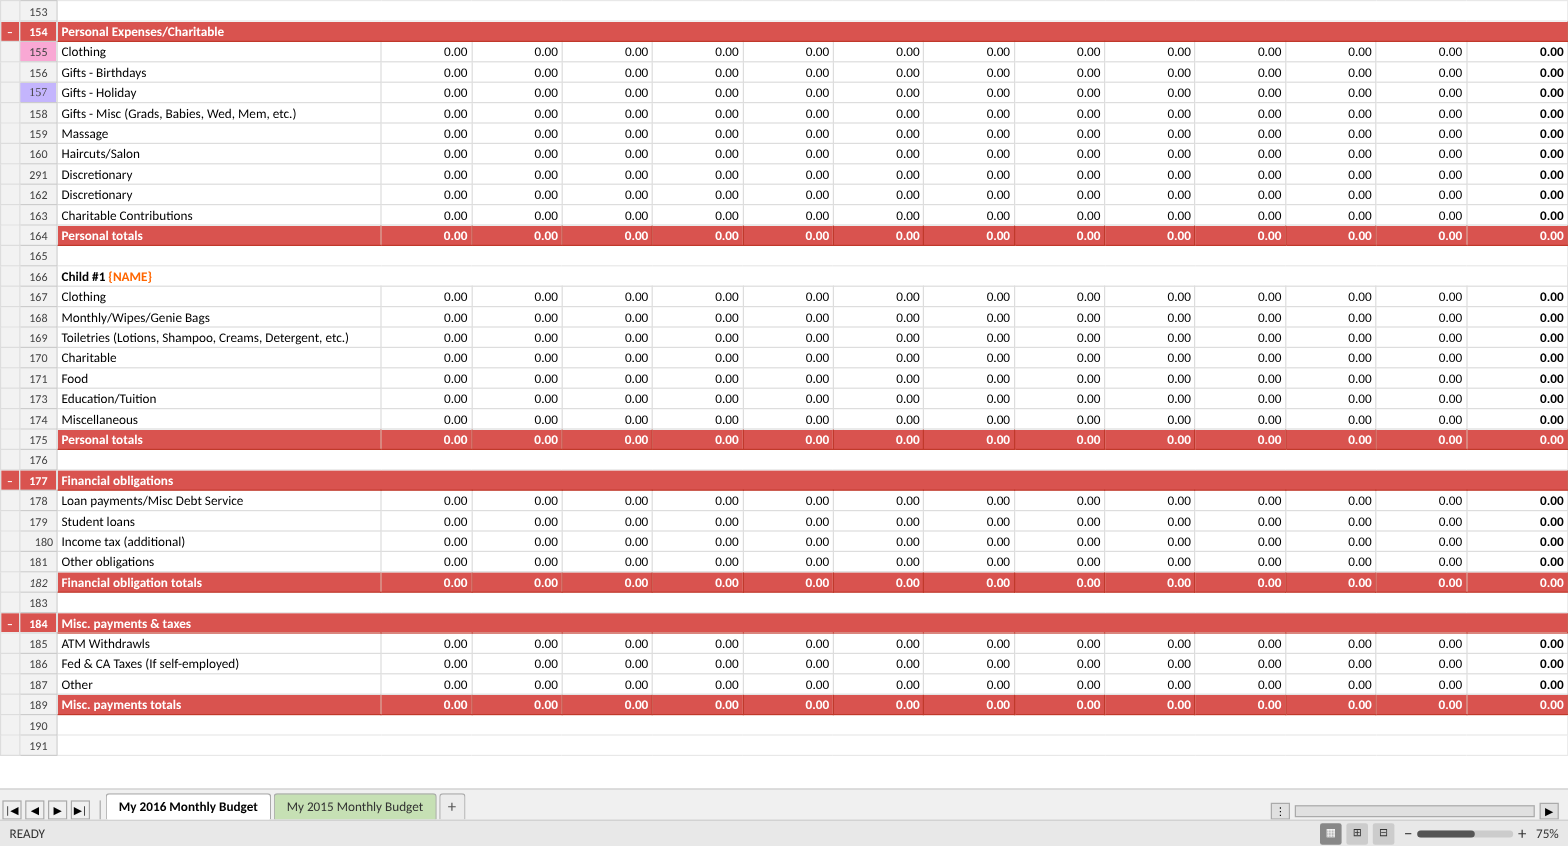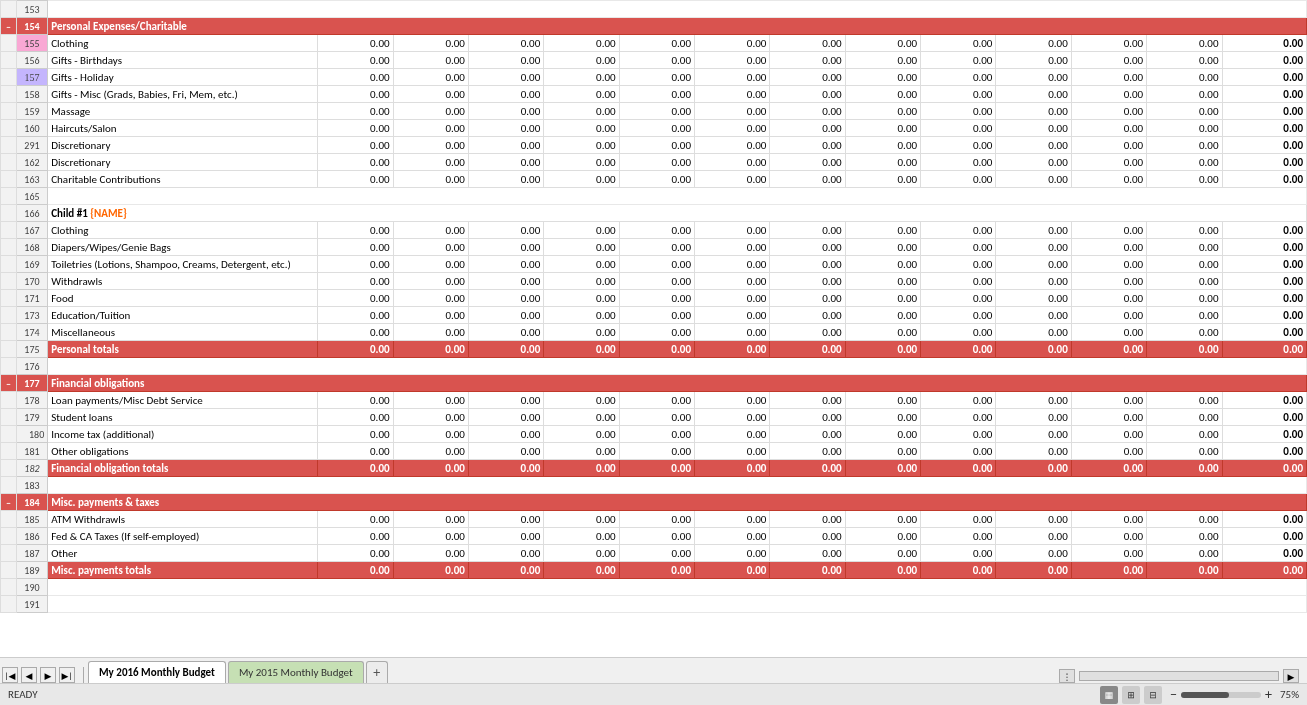--- a/index.html
+++ b/index.html
@@ -316,21 +316,21 @@
                 <td class="col-data" style="border-color:#ddd;">0.00</td>
                 <td class="col-data" style="border-color:#ddd;">0.00</td>
                 <td class="col-data" style="border-color:#ddd;">0.00</td>
                 <td class="col-data" style="border-color:#ddd;">0.00</td>
                 <td class="col-data" style="border-color:#ddd;">0.00</td>
                 <td class="col-total" style="border-color:#ddd; font-weight:bold;">0.00</td>
               </tr>
               <tr>
                 <td class="row-num" style="background:#f2f2f2; border-color:#ddd;"></td>
                 <td class="row-num" style="background:#f2f2f2;">158</td>
-                <td class="col-label" style="border-color:#ddd;">Gifts - Misc (Grads, Babies, Fri, Mem, etc.)</td>
+                <td class="col-label" style="border-color:#ddd;">Gifts - Misc (Grads, Babies, Wed, Mem, etc.)</td>
                 <td class="col-data" style="border-color:#ddd;">0.00</td>
                 <td class="col-data" style="border-color:#ddd;">0.00</td>
                 <td class="col-data" style="border-color:#ddd;">0.00</td>
                 <td class="col-data" style="border-color:#ddd;">0.00</td>
                 <td class="col-data" style="border-color:#ddd;">0.00</td>
                 <td class="col-data" style="border-color:#ddd;">0.00</td>
                 <td class="col-data" style="border-color:#ddd;">0.00</td>
                 <td class="col-data" style="border-color:#ddd;">0.00</td>
                 <td class="col-data" style="border-color:#ddd;">0.00</td>
                 <td class="col-data" style="border-color:#ddd;">0.00</td>
@@ -423,20 +423,38 @@
                 <td class="col-data" style="border-color:#ddd;">0.00</td>
                 <td class="col-data" style="border-color:#ddd;">0.00</td>
                 <td class="col-data" style="border-color:#ddd;">0.00</td>
                 <td class="col-data" style="border-color:#ddd;">0.00</td>
                 <td class="col-data" style="border-color:#ddd;">0.00</td>
                 <td class="col-data" style="border-color:#ddd;">0.00</td>
                 <td class="col-total" style="border-color:#ddd; font-weight:bold;">0.00</td>
               </tr>
               <tr>
                 <td class="row-num" style="background:#f2f2f2; border-color:#ddd;"></td>
+                <td class="row-num" style="background:#f2f2f2;">164</td>
+                <td style="background:#d9534f; color:#fff; font-weight:bold; border-color:#c0392b;">Personal totals</td>
+                <td style="background:#d9534f; color:#fff; font-weight:bold; text-align:right; border-color:#c0392b;">0.00</td>
+                <td style="background:#d9534f; color:#fff; font-weight:bold; text-align:right; border-color:#c0392b;">0.00</td>
+                <td style="background:#d9534f; color:#fff; font-weight:bold; text-align:right; border-color:#c0392b;">0.00</td>
+                <td style="background:#d9534f; color:#fff; font-weight:bold; text-align:right; border-color:#c0392b;">0.00</td>
+                <td style="background:#d9534f; color:#fff; font-weight:bold; text-align:right; border-color:#c0392b;">0.00</td>
+                <td style="background:#d9534f; color:#fff; font-weight:bold; text-align:right; border-color:#c0392b;">0.00</td>
+                <td style="background:#d9534f; color:#fff; font-weight:bold; text-align:right; border-color:#c0392b;">0.00</td>
+                <td style="background:#d9534f; color:#fff; font-weight:bold; text-align:right; border-color:#c0392b;">0.00</td>
+                <td style="background:#d9534f; color:#fff; font-weight:bold; text-align:right; border-color:#c0392b;">0.00</td>
+                <td style="background:#d9534f; color:#fff; font-weight:bold; text-align:right; border-color:#c0392b;">0.00</td>
+                <td style="background:#d9534f; color:#fff; font-weight:bold; text-align:right; border-color:#c0392b;">0.00</td>
+                <td style="background:#d9534f; color:#fff; font-weight:bold; text-align:right; border-color:#c0392b;">0.00</td>
+                <td style="background:#d9534f; color:#fff; font-weight:bold; text-align:right; border-color:#c0392b;">0.00</td>
+              </tr>
+              <tr>
+                <td class="row-num" style="background:#f2f2f2; border-color:#ddd;"></td>
       <td class="row-num" style="background:#f2f2f2;">165</td>
       <td colspan="14" style="background:#fff; border-color:#e8e8e8;"></td>
               </tr>
               <tr style="background: rgb(255, 255, 255);">
                 <td class="row-num" style="background:#f2f2f2; border-color:#ddd;"></td>
                 <td class="row-num" style="background:#f2f2f2;">166</td>
                 <td colspan="14" style="font-weight:bold; border-color:#ddd;">Child #1 <span style="color:#ff6600;">{NAME}</span></td>
               </tr>
               <tr>
                 <td class="row-num" style="background:#f2f2f2; border-color:#ddd;"></td>
@@ -452,21 +470,21 @@
                 <td class="col-data" style="border-color:#ddd;">0.00</td>
                 <td class="col-data" style="border-color:#ddd;">0.00</td>
                 <td class="col-data" style="border-color:#ddd;">0.00</td>
                 <td class="col-data" style="border-color:#ddd;">0.00</td>
                 <td class="col-data" style="border-color:#ddd;">0.00</td>
                 <td class="col-total" style="border-color:#ddd; font-weight:bold;">0.00</td>
               </tr>
               <tr>
                 <td class="row-num" style="background:#f2f2f2; border-color:#ddd;"></td>
                 <td class="row-num" style="background:#f2f2f2;">168</td>
-                <td class="col-label" style="border-color:#ddd;">Diapers/Wipes/Genie Bags</td>
+                <td class="col-label" style="border-color:#ddd;">Monthly/Wipes/Genie Bags</td>
                 <td class="col-data" style="border-color:#ddd;">0.00</td>
                 <td class="col-data" style="border-color:#ddd;">0.00</td>
                 <td class="col-data" style="border-color:#ddd;">0.00</td>
                 <td class="col-data" style="border-color:#ddd;">0.00</td>
                 <td class="col-data" style="border-color:#ddd;">0.00</td>
                 <td class="col-data" style="border-color:#ddd;">0.00</td>
                 <td class="col-data" style="border-color:#ddd;">0.00</td>
                 <td class="col-data" style="border-color:#ddd;">0.00</td>
                 <td class="col-data" style="border-color:#ddd;">0.00</td>
                 <td class="col-data" style="border-color:#ddd;">0.00</td>
@@ -488,21 +506,21 @@
                 <td class="col-data" style="border-color:#ddd;">0.00</td>
                 <td class="col-data" style="border-color:#ddd;">0.00</td>
                 <td class="col-data" style="border-color:#ddd;">0.00</td>
                 <td class="col-data" style="border-color:#ddd;">0.00</td>
                 <td class="col-data" style="border-color:#ddd;">0.00</td>
                 <td class="col-total" style="border-color:#ddd; font-weight:bold;">0.00</td>
               </tr>
               <tr>
                 <td class="row-num" style="background:#f2f2f2; border-color:#ddd;"></td>
                 <td class="row-num" style="background:#f2f2f2;">170</td>
-                <td class="col-label" style="border-color:#ddd;">Withdrawls</td>
+                <td class="col-label" style="border-color:#ddd;">Charitable</td>
                 <td class="col-data" style="border-color:#ddd;">0.00</td>
                 <td class="col-data" style="border-color:#ddd;">0.00</td>
                 <td class="col-data" style="border-color:#ddd;">0.00</td>
                 <td class="col-data" style="border-color:#ddd;">0.00</td>
                 <td class="col-data" style="border-color:#ddd;">0.00</td>
                 <td class="col-data" style="border-color:#ddd;">0.00</td>
                 <td class="col-data" style="border-color:#ddd;">0.00</td>
                 <td class="col-data" style="border-color:#ddd;">0.00</td>
                 <td class="col-data" style="border-color:#ddd;">0.00</td>
                 <td class="col-data" style="border-color:#ddd;">0.00</td>

